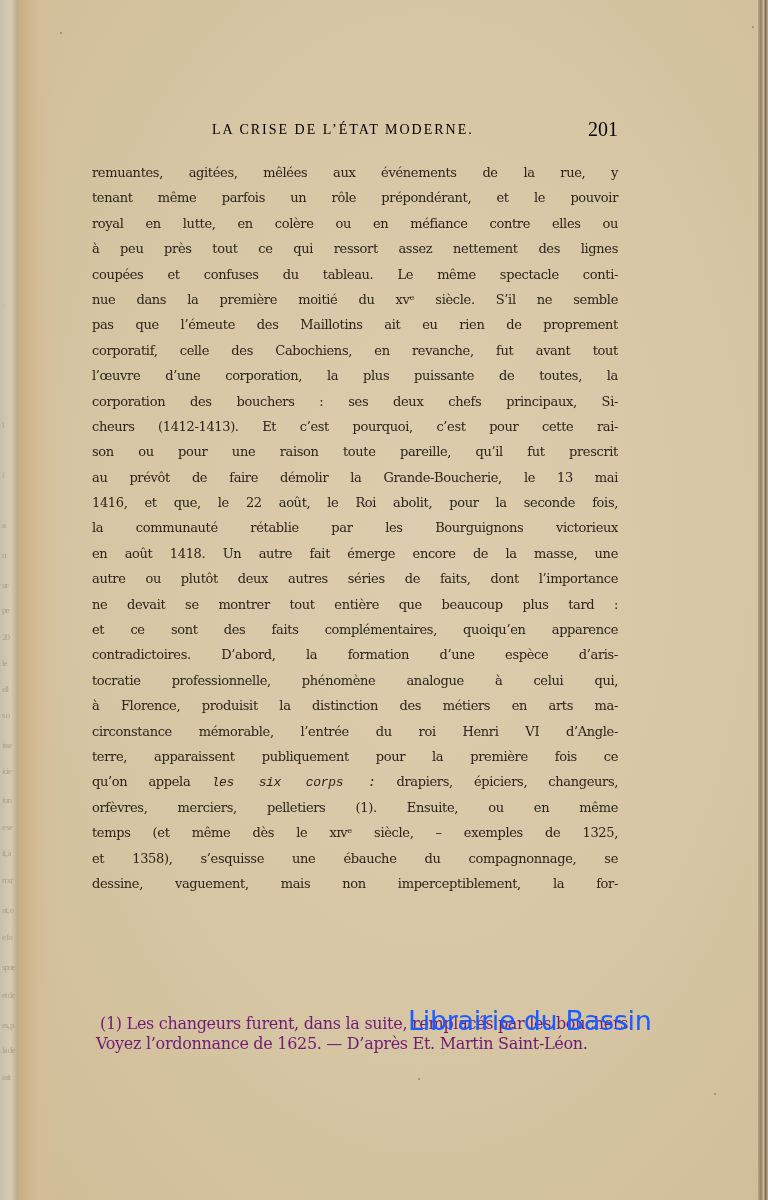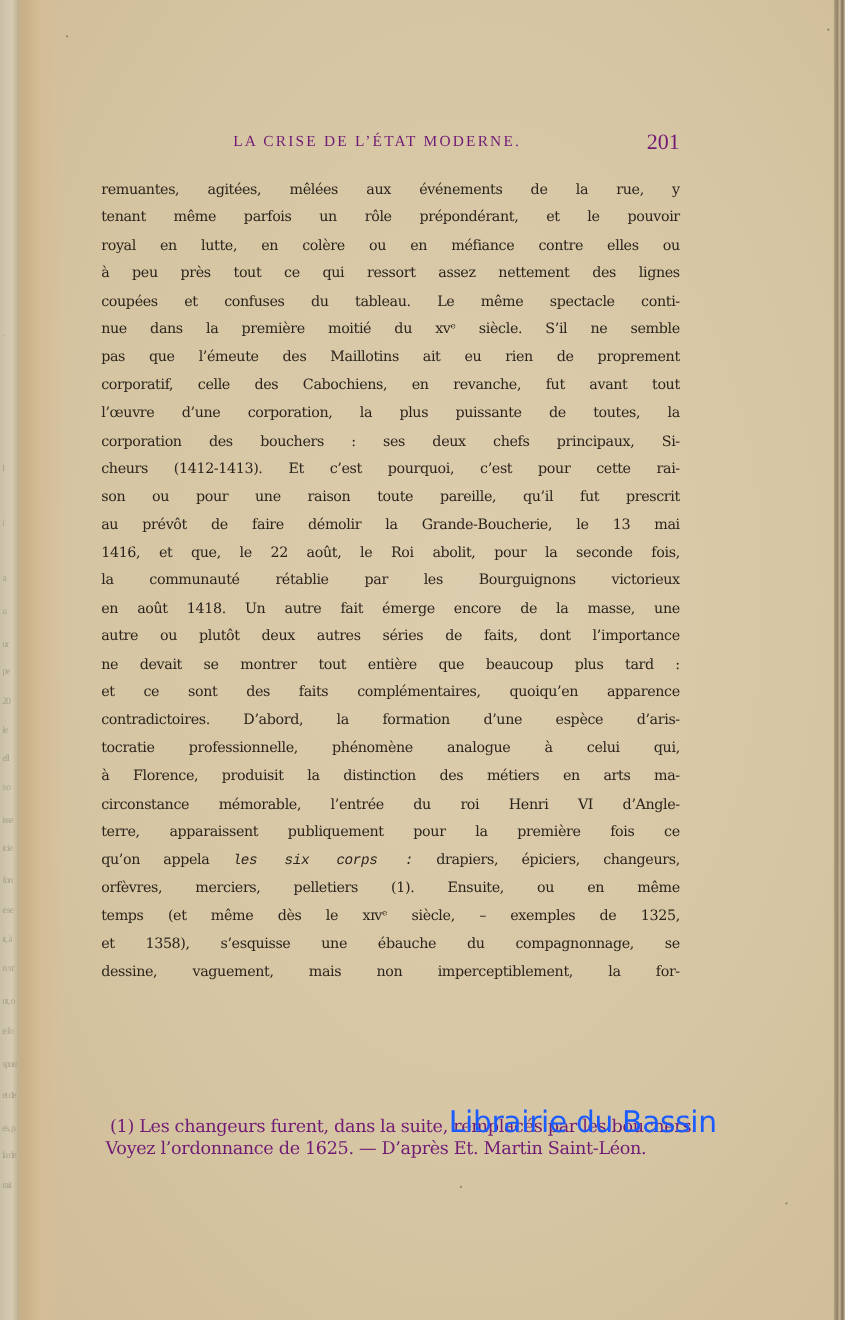--- a/index.html
+++ b/index.html
@@ -23,21 +23,21 @@
   .page {
     position:absolute; left:18px; top:0; width:740px; height:1200px;
     background:radial-gradient(ellipse at 55% 45%, #dccdae 0%, #d6c5a2 60%, #cfbc97 100%);
   }
   .right-edge {
     position:absolute; right:0; top:0; width:10px; height:1200px;
     background:linear-gradient(90deg,#b8a582 0%,#8f8068 30%,#c9b793 55%,#7e705a 75%,#bca98a 100%);
   }
   .running-head {
     position:absolute; top:118px; left:90px; width:530px; height:26px;
-    color:#701a75;
+    color:#000000;
   }
   .running-head .title {
     position:absolute; left:122px; top:4px;
     font-family:"Liberation Serif", serif; font-size:14px; letter-spacing:2px;
     font-variant:small-caps; text-transform:uppercase;
   }
   .running-head .pageno {
     position:absolute; right:2px; top:0; font-family:"Liberation Serif", serif; font-size:20px;text-align:center;
   }
   .body-text {

